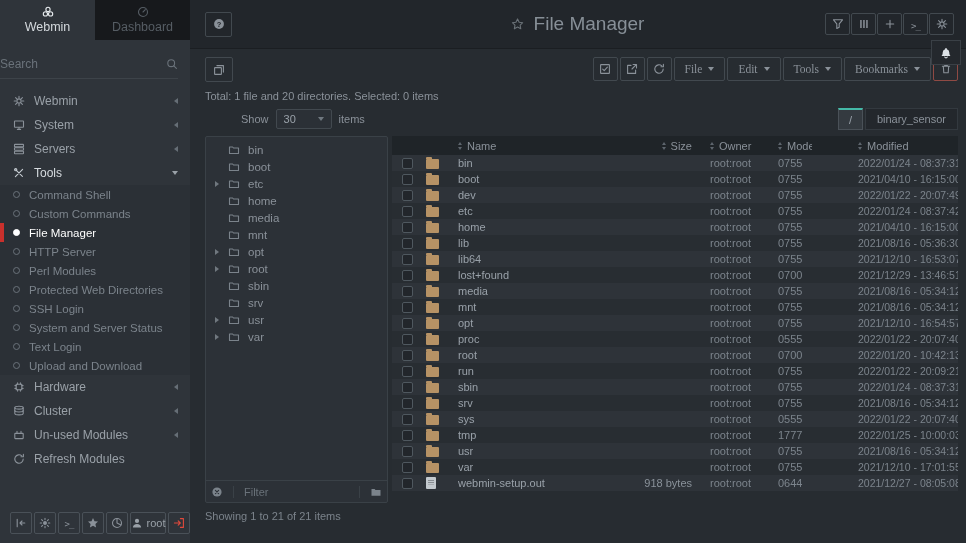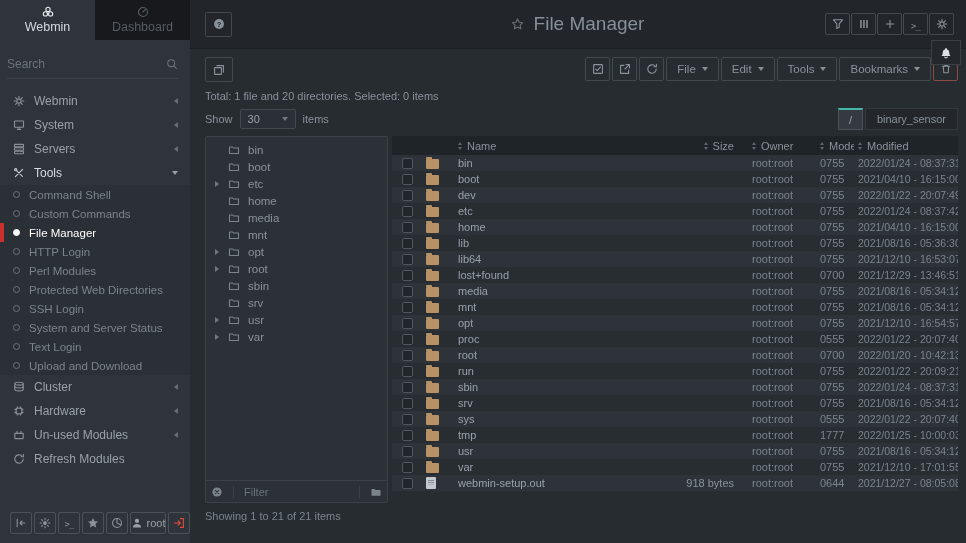--- a/index.html
+++ b/index.html
@@ -9,21 +9,21 @@
 
   
   .sidebar{width:190px;flex-shrink:0;background:#2f343a;display:flex;flex-direction:column;}
   .tabs{display:flex;height:40px;flex-shrink:0;}
   .tab{flex:1;display:flex;flex-direction:column;align-items:center;justify-content:center;gap:2px;
        font-size:12.5px;color:#d4d9dd;cursor:pointer;}
   .tab .t-icon{display:flex;color:#e8ecef;}
   .tab.dashboard{background:#17191c;color:#565d64;}
   .tab.dashboard .t-icon{color:#565d64;}
 
-  .search-row{height:28px;margin:10px 12px 2px 7px;border-bottom:1px solid #3d4349;
+  .search-row{height:28px;margin:10px 12px 2px 0;border-bottom:1px solid #3d4349;
               display:flex;align-items:center;flex-shrink:0;}
   .search-row input{flex:1;background:transparent;border:none;outline:none;color:#9aa2aa;
               font-size:12px;font-family:inherit;padding:0;}
   .search-row input::placeholder{color:#6a727a;}
   .search-row .mag{color:#6a727a;display:flex;}
 
   .menu{flex:1;padding-top:8px;overflow:hidden;}
   .m-section{height:24px;display:flex;align-items:center;gap:9px;padding:0 12px;
              color:#9aa1a8;font-size:12px;cursor:pointer;}
   .m-section .s-icon{display:flex;color:#8a9199;width:13px;justify-content:center;}
@@ -66,27 +66,27 @@
             z-index:6;cursor:pointer;}
 
   .content{flex:1;display:flex;flex-direction:column;padding:8px 8px 0 15px;min-height:0;}
   .toolbar-row{display:flex;align-items:flex-start;flex-shrink:0;}
   .copy-btn{width:28px;height:25px;border:1px solid #42494f;border-radius:2px;background:transparent;
             color:#8a9199;display:flex;align-items:center;justify-content:center;cursor:pointer;}
   .right-tools{margin-left:auto;display:flex;gap:2px;align-items:center;}
   .tb-btn{height:24px;min-width:25px;border:1px solid #42494f;border-radius:2px;background:transparent;
           color:#8a9199;display:flex;align-items:center;justify-content:center;padding:0 4px;
           font-size:11.5px;gap:6px;cursor:pointer;box-sizing:border-box;}
-  .tb-btn.menu-btn{padding:0 10px;}
+  .tb-btn.menu-btn{padding:0 10px;font-family:Liberation Serif, serif;}
   .caret{width:0;height:0;border-left:3px solid transparent;border-right:3px solid transparent;
          border-top:4px solid #8a9199;}
   .tb-btn.trash{border-color:#8f4a44;}
 
   .total-row{font-size:11px;color:#8a9199;margin-top:8px;flex-shrink:0;}
-  .controls-row{display:flex;align-items:center;margin-top:6px;height:22px;flex-shrink:0;}
+  .controls-row{display:flex;align-items:center;margin-top:6px;height:22px;flex-shrink:0;margin-left:36px;}
   .show-group{display:flex;align-items:center;gap:7px;font-size:11px;color:#8a9199;}
   .show-select{width:56px;height:20px;border:1px solid #42494f;background:#2b3036;border-radius:2px;
                display:flex;align-items:center;padding:0 7px;color:#9aa2aa;cursor:pointer;box-sizing:border-box;}
   .show-select .caret{margin-left:auto;border-top-color:#707880;}
   .pathbar{margin-left:auto;display:flex;gap:2px;}
   .path-root{width:25px;height:22px;background:#343a40;border:1px solid #4a5158;border-top:2px solid #44b9a7;
              color:#9aa2aa;display:flex;align-items:center;justify-content:center;font-size:11px;
              box-sizing:border-box;cursor:pointer;}
   .path-bookmark{height:22px;padding:0 11px;background:#23272c;border:1px solid #33393f;color:#8a9199;
              display:flex;align-items:center;font-size:11px;box-sizing:border-box;cursor:pointer;}
@@ -112,21 +112,21 @@
   .trow{height:16px;display:flex;align-items:center;cursor:pointer;}
   .trow.odd{background:#2e3339;}
   .trow.even{background:#282d32;}
   .cell{display:flex;align-items:center;box-sizing:border-box;white-space:nowrap;overflow:hidden;}
   .c-check{width:30px;justify-content:center;}
   .c-icon{width:28px;padding-left:4px;}
   .c-name{flex:1;padding-left:8px;color:#99a1a9;}
   .c-size{width:72px;justify-content:flex-end;padding-right:4px;color:#8a929a;}
   .c-owner{width:68px;padding-left:14px;color:#7c848c;}
   .c-mode{width:48px;padding-left:14px;color:#7c848c;}
-  .c-mod{width:104px;padding-left:4px;color:#7c848c;font-size:10.5px;}
+  .c-mod{width:104px;padding-left:4px;color:#7c848c;font-size:10.5px;margin-left:42px;}
   .thead .cell{color:#8a9199;font-size:11px;}
   .thead .c-mod{font-size:11px;}
   .sort{display:inline-flex;flex-direction:column;gap:2px;margin-right:5px;}
   .sort i{display:block;width:0;height:0;border-left:2.5px solid transparent;border-right:2.5px solid transparent;}
   .sort .up{border-bottom:3px solid #5d656d;}
   .sort .dn{border-top:3px solid #5d656d;}
   .checkbox{width:11px;height:11px;border:1px solid #4f585f;background:#22262b;border-radius:2px;
             box-sizing:border-box;}
   .folder-ico{width:13px;height:10px;background:#b69265;border-radius:1px;position:relative;margin-top:2px;}
   .folder-ico::before{content:'';position:absolute;top:-2px;left:0;width:6px;height:2px;background:#b69265;
@@ -222,21 +222,21 @@
         <div class="m-sub">
           <span class="bullet"></span>
       <span>Custom Commands</span>
         </div>
         <div class="m-sub active">
           <span class="bullet"></span>
       <span>File Manager</span>
         </div>
         <div class="m-sub">
           <span class="bullet"></span>
-      <span>HTTP Login</span>
+      <span>HTTP Server</span>
         </div>
         <div class="m-sub">
           <span class="bullet"></span>
       <span>Perl Modules</span>
         </div>
         <div class="m-sub">
           <span class="bullet"></span>
       <span>Protected Web Directories</span>
         </div>
         <div class="m-sub">
@@ -251,36 +251,36 @@
           <span class="bullet"></span>
       <span>Text Login</span>
         </div>
         <div class="m-sub">
           <span class="bullet"></span>
       <span>Upload and Download</span>
         </div>
         <div class="m-section">
           <span class="s-icon">
             <svg width="12" height="12" viewBox="0 0 12 12" fill="none" stroke="currentColor" stroke-width="1.1" stroke-linecap="round" stroke-linejoin="round">
+              <rect x="3.2" y="3.2" width="5.6" height="5.6"></rect>
+              <path d="M4.6 3.2V1.9M7.4 3.2V1.9M4.6 10.1V8.8M7.4 10.1V8.8M3.2 4.6H1.9M3.2 7.4H1.9M10.1 4.6H8.8M10.1 7.4H8.8"></path>
+            </svg>
+          </span>
+      <span>Hardware</span>
+          <span class="chev chev-left"></span>
+        </div>
+        <div class="m-section">
+          <span class="s-icon">
+            <svg width="12" height="12" viewBox="0 0 12 12" fill="none" stroke="currentColor" stroke-width="1.1" stroke-linecap="round" stroke-linejoin="round">
               <ellipse cx="6" cy="2.7" rx="4.2" ry="1.4"></ellipse>
               <path d="M1.8 2.7v2.9c0 .8 1.9 1.4 4.2 1.4s4.2-.6 4.2-1.4V2.7"></path>
               <path d="M1.8 5.6v2.9c0 .8 1.9 1.4 4.2 1.4s4.2-.6 4.2-1.4V5.6"></path>
             </svg>
           </span>
       <span>Cluster</span>
-          <span class="chev chev-left"></span>
-        </div>
-        <div class="m-section">
-          <span class="s-icon">
-            <svg width="12" height="12" viewBox="0 0 12 12" fill="none" stroke="currentColor" stroke-width="1.1" stroke-linecap="round" stroke-linejoin="round">
-              <rect x="3.2" y="3.2" width="5.6" height="5.6"></rect>
-              <path d="M4.6 3.2V1.9M7.4 3.2V1.9M4.6 10.1V8.8M7.4 10.1V8.8M3.2 4.6H1.9M3.2 7.4H1.9M10.1 4.6H8.8M10.1 7.4H8.8"></path>
-            </svg>
-          </span>
-      <span>Hardware</span>
           <span class="chev chev-left"></span>
         </div>
         <div class="m-section">
           <span class="s-icon">
             <svg width="12" height="12" viewBox="0 0 12 12" fill="none" stroke="currentColor" stroke-width="1.1" stroke-linecap="round" stroke-linejoin="round">
               <rect x="1.8" y="4.4" width="8.4" height="5.2" rx=".5"></rect>
               <path d="M4 4.4V2.2M8 4.4V2.2"></path>
             </svg>
           </span>
       <span>Un-used Modules</span>

